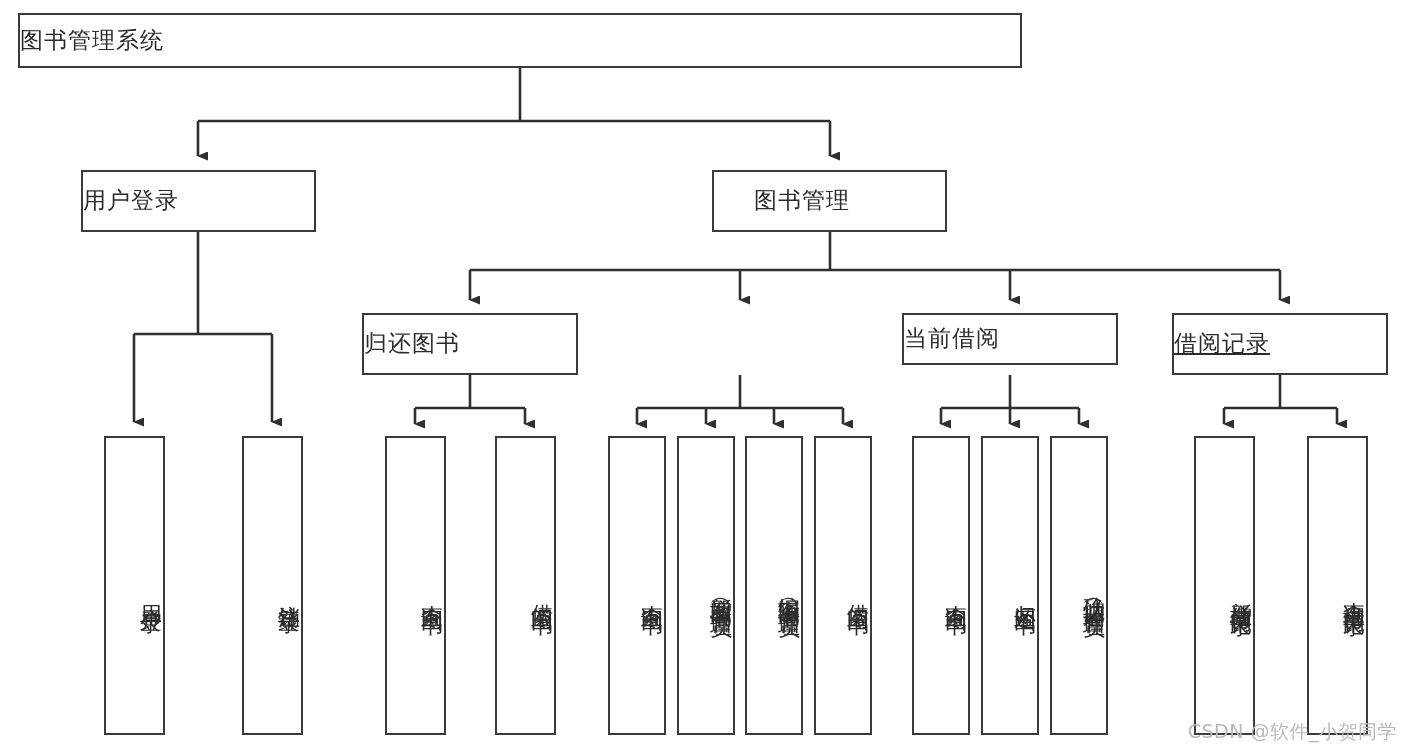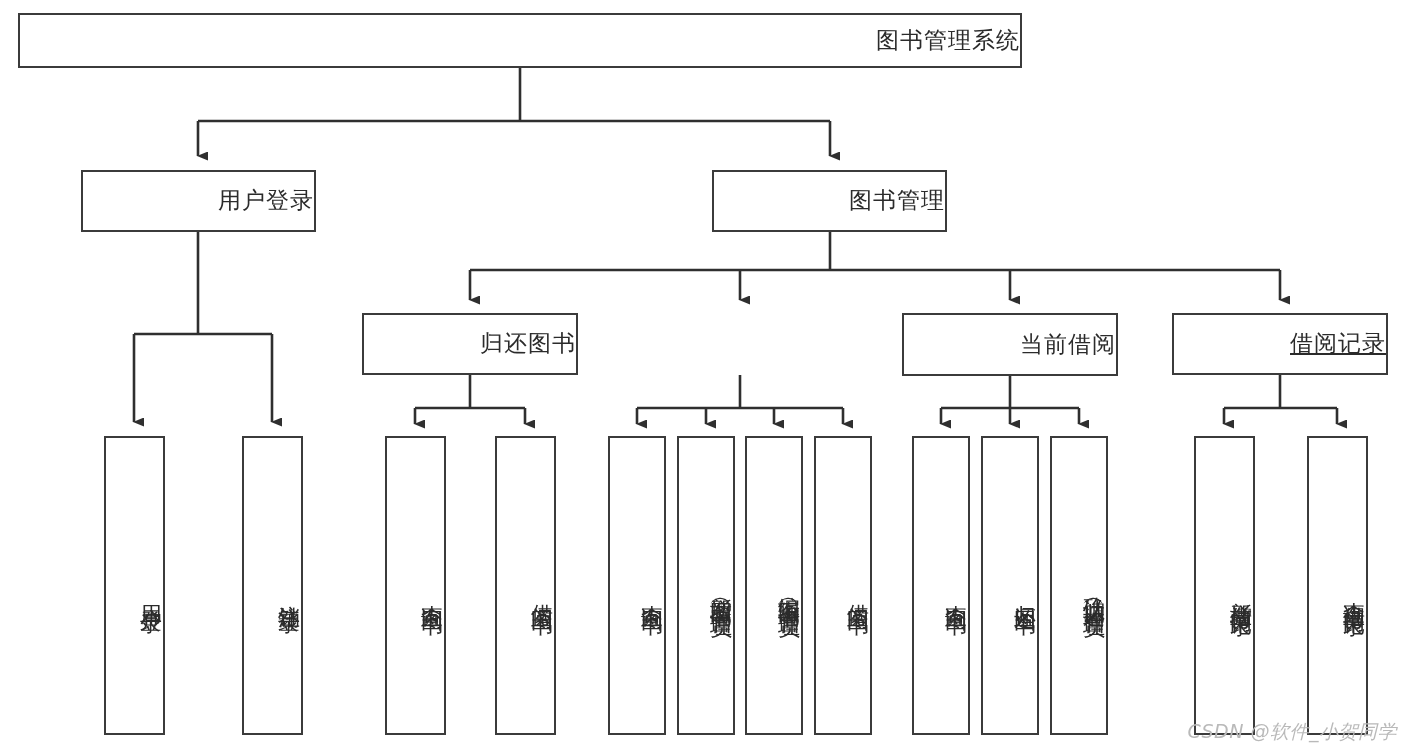--- a/index.html
+++ b/index.html
@@ -24,21 +24,21 @@
     width: 1405px;
     height: 747px;
   }
   .node {
     position: absolute;
     box-sizing: border-box;
     border: 2px solid #3b3b3b;
     background: #ffffff;
     display: flex;
     align-items: center;
-    justify-content: flex-end;
+    justify-content: flex-start;
     color: #2b2b2b;
   }
   .node.horiz {
     font-size: 23px;
     letter-spacing: 1px;
     line-height: 1.1;
   }
   .node.vert {
     writing-mode: vertical-rl;
     text-orientation: upright;
@@ -55,21 +55,20 @@
     text-orientation: upright;
   }
   .watermark {
     position: absolute;
     right: 8px;
     bottom: 2px;
     font-size: 19px;
     color: #b9b9b9;
     white-space: nowrap;
     letter-spacing: 0.5px;
-    font-style: italic;
   }
 </style>
 </head>
 <body>
 
 <div id="canvas">
 
   <svg class="edges" viewBox="0 0 1405 747" xmlns="http://www.w3.org/2000/svg">
     <defs>
       <marker id="arr" markerWidth="9" markerHeight="11" refX="4.5" refY="10" orient="auto-start-reverse" markerUnits="userSpaceOnUse">
@@ -120,28 +119,28 @@
     </g>
   </svg>
 
   <div class="node horiz" style="left:18px;top:13px;width:1004px;height:55px;">
     <span>图书管理系统</span>
   </div>
 
   <div class="node horiz" style="left:81px;top:170px;width:235px;height:62px;">
     <span>用户登录</span>
   </div>
-  <div class="node horiz" style="left:712px;top:170px;width:235px;height:62px;">
+  <div class="node horiz" style="left:712px;top:170px;width:235px;height:62px;padding-left:40px;">
     <span>图书管理</span>
   </div>
 
   <div class="node horiz" style="left:362px;top:313px;width:216px;height:62px;">
     <span>归还图书</span>
   </div>
-  <div class="node horiz" style="left:902px;top:313px;width:216px;height:63px;">
+  <div class="node horiz" style="left:902px;top:313px;width:216px;height:52px;">
     <span>当前借阅</span>
   </div>
   <div class="node horiz" style="left:1172px;top:313px;width:216px;height:62px;text-decoration:underline;">
     <span>借阅记录</span>
   </div>
 
   <div class="node vert" style="left:104px;top:436px;width:61px;height:299px;">
     <span>用户登录</span>
   </div>
   <div class="node vert" style="left:242px;top:436px;width:61px;height:299px;">

